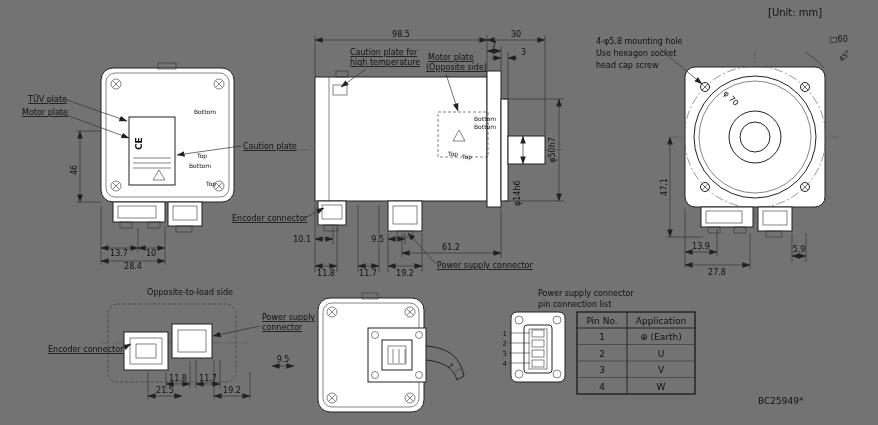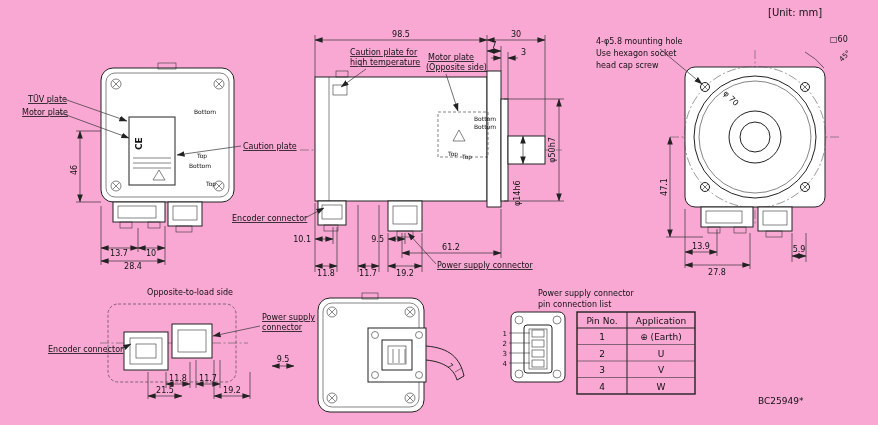--- a/index.html
+++ b/index.html
@@ -1,16 +1,16 @@
 <!DOCTYPE html>
 <html><head>
 <meta charset="utf-8">
 <style>
   html,body{margin:0;padding:0;background:#fff;}
-  #stage{position:relative;width:878px;height:425px;background:#f9a8d4;overflow:hidden;
+  #stage{position:relative;width:878px;height:425px;background:#737373;overflow:hidden;
          font-family:"DejaVu Sans",sans-serif;}
   svg{display:block;}
   svg text{font-family:"DejaVu Sans",sans-serif;fill:#111;}
   .t6{font-size:6px}.t7{font-size:7px}.t8{font-size:8px}.t9{font-size:9px}.t10{font-size:10px}
   .b{font-weight:bold}
   .ln{stroke:#222;stroke-width:1;fill:none}
   .lnf{stroke:#222;stroke-width:1;fill:#fff}
   .lt{stroke:#333;stroke-width:0.6;fill:none}
   .dim{stroke:#333;stroke-width:0.7;fill:none}
   .dsh{stroke-dasharray:3 2}

